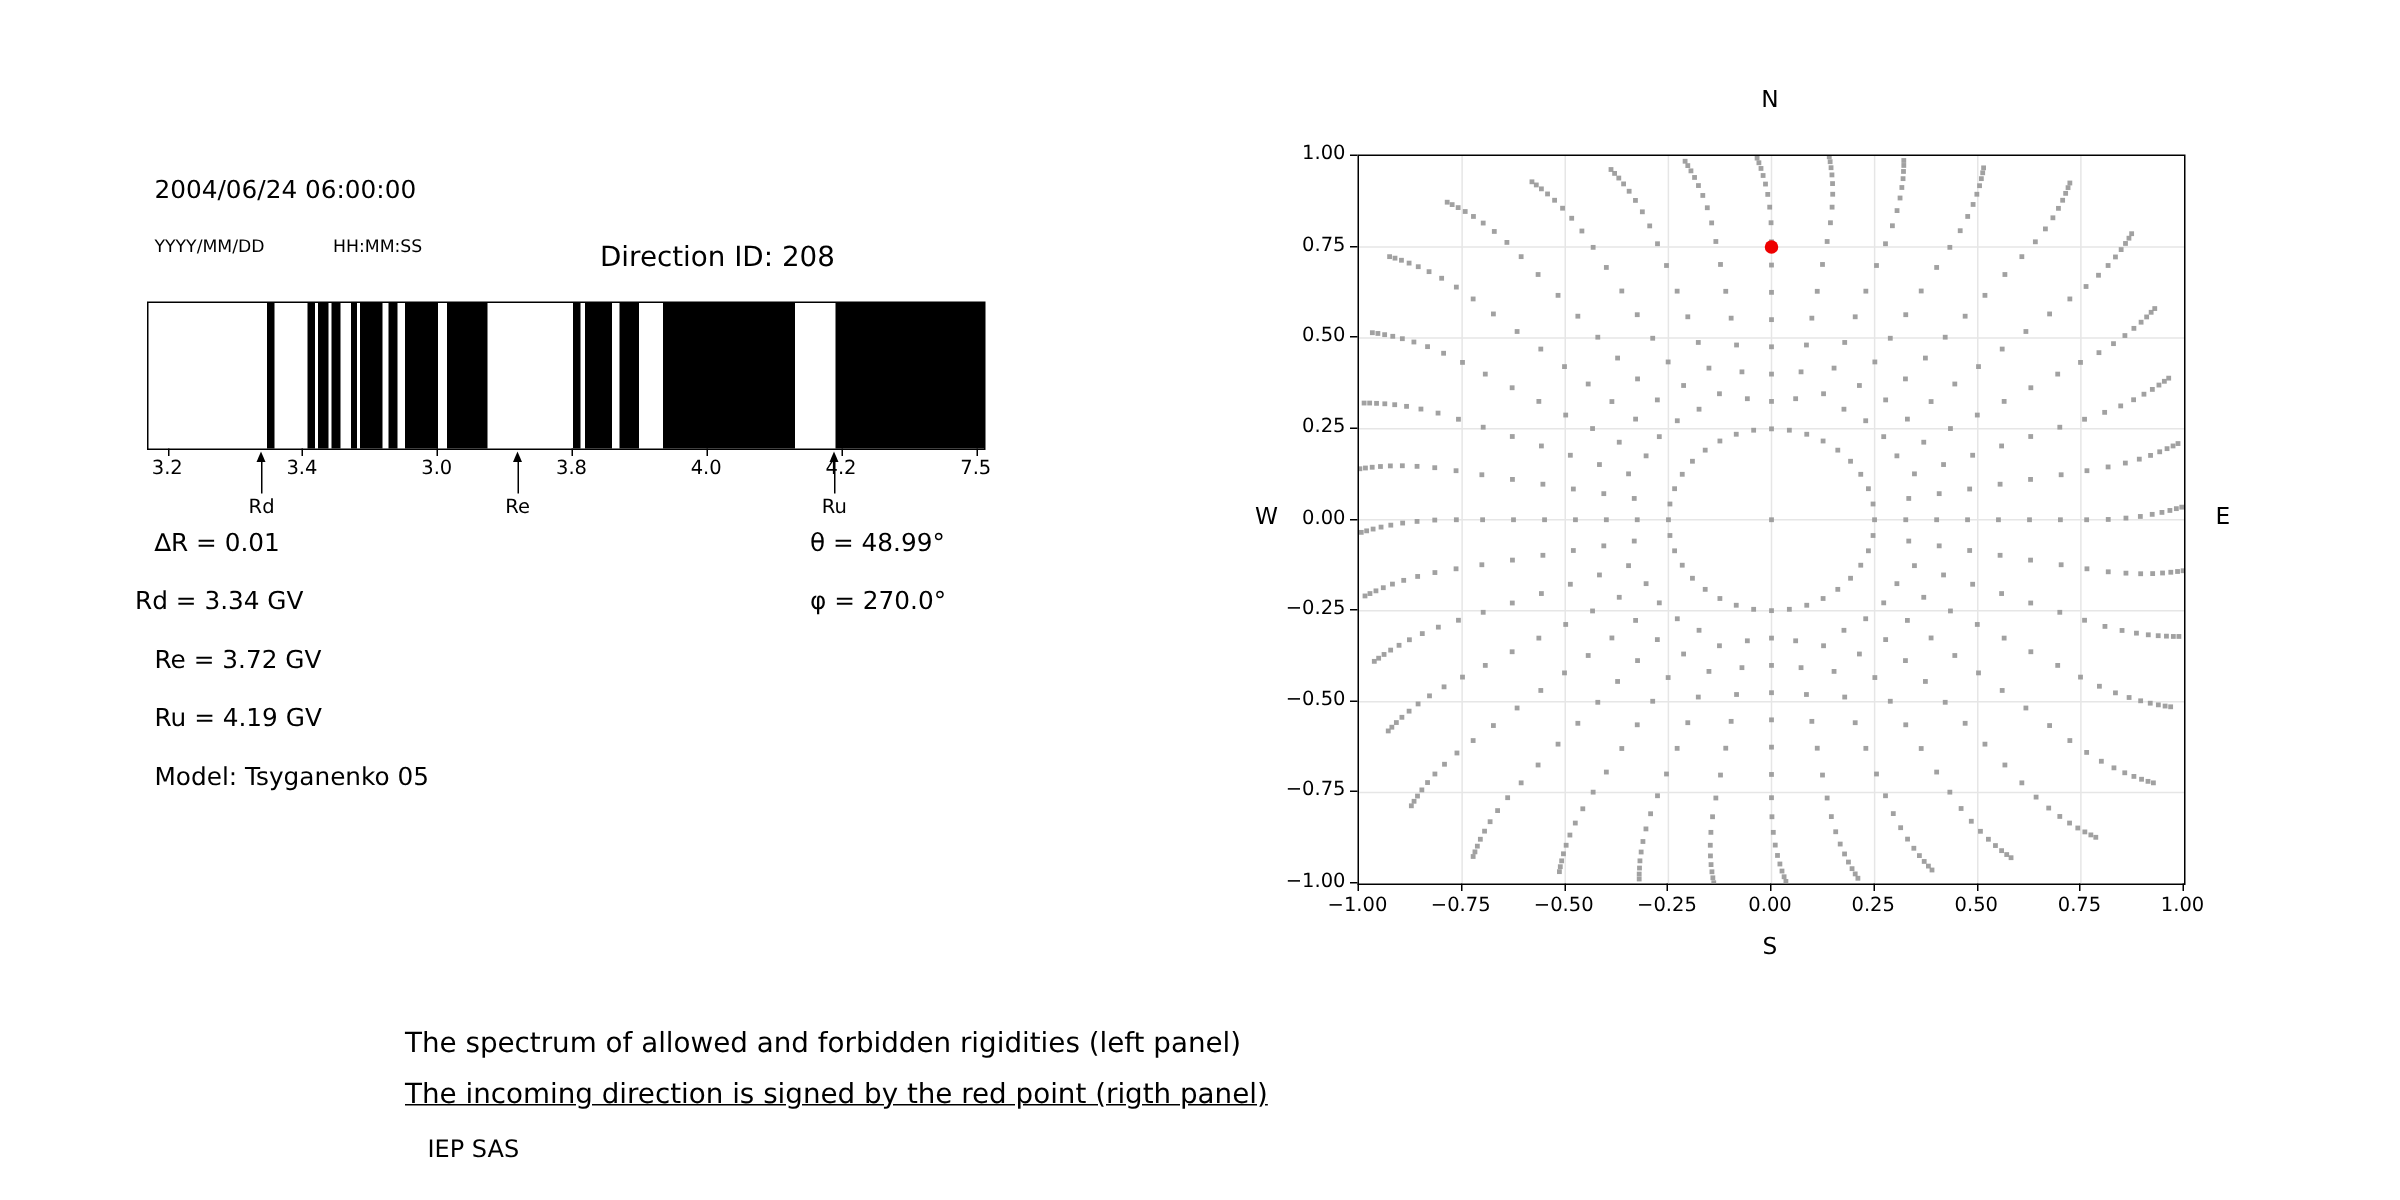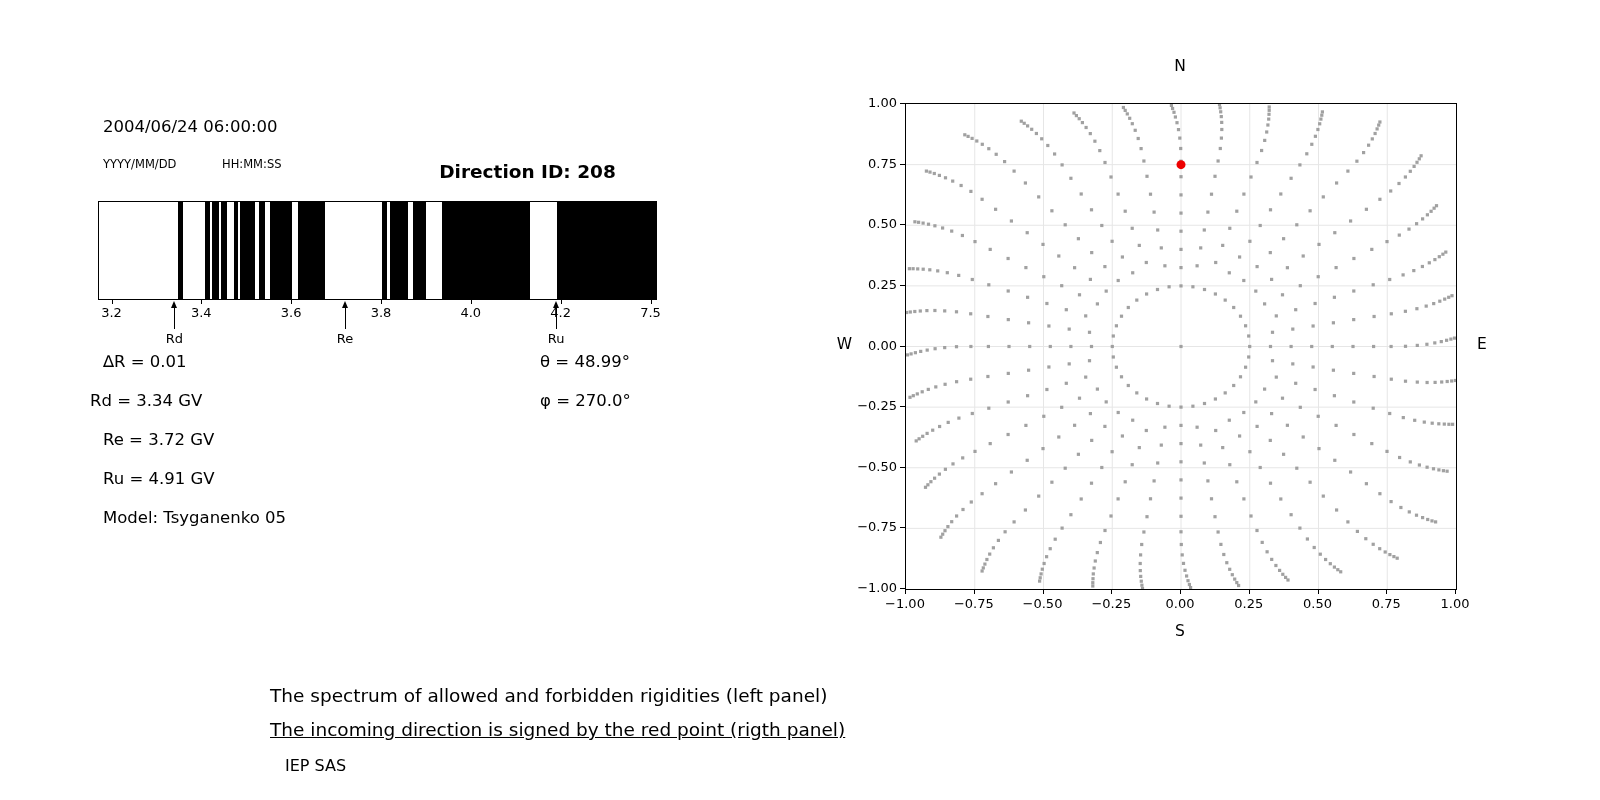--- a/index.html
+++ b/index.html
@@ -29,21 +29,21 @@
   .caption{left:270px;width:1000px;text-align:left;}
 </style>
 </head>
 <body>
 
 <div id="canvas">
 
   <div class="abs t16" style="left:103px;top:117px;">2004/06/24 06:00:00</div>
   <div class="abs t11" style="left:103px;top:158px;">YYYY/MM/DD</div>
   <div class="abs t11" style="left:222px;top:158px;">HH:MM:SS</div>
-  <div class="abs t18" style="left:400px;top:160px;width:255px;text-align:center;font-weight:bold;">Direction ID: 208</div>
+  <div class="abs t18" style="left:400px;top:160px;width:255px;text-align:left;">Direction ID: 208</div>
 
   <div id="spectrum-box" class="abs">
       <div class="sbar" style="left: 78.6px; width: 5.4px; background: rgb(0, 0, 0);"></div>
       <div class="sbar" style="left: 106px; width: 4.9px; background: rgb(0, 0, 0);"></div>
       <div class="sbar" style="left: 112.7px; width: 7.2px; background: rgb(0, 0, 0);"></div>
       <div class="sbar" style="left: 121.7px; width: 6.3px; background: rgb(0, 0, 0);"></div>
       <div class="sbar" style="left: 134.8px; width: 4.5px; background: rgb(0, 0, 0);"></div>
       <div class="sbar" style="left: 141px; width: 14.8px; background: rgb(0, 0, 0);"></div>
       <div class="sbar" style="left: 160.4px; width: 5.4px; background: rgb(0, 0, 0);"></div>
       <div class="sbar" style="left: 170.7px; width: 22px; background: rgb(0, 0, 0);"></div>
@@ -53,21 +53,21 @@
       <div class="sbar" style="left: 314px; width: 12.6px; background: rgb(0, 0, 0);"></div>
       <div class="sbar" style="left: 342.7px; width: 88.5px; background: rgb(0, 0, 0);"></div>
       <div class="sbar" style="left: 458.2px; width: 98.8px; background: rgb(0, 0, 0);"></div>
     </div>
   <div id="spectrum-ticks" class="abs">
       <div class="stick" style="left: 13.5px;"></div>
       <div class="sticklab" style="left: 13.5px;">3.2</div>
       <div class="stick" style="left: 103.3px;"></div>
       <div class="sticklab" style="left: 103.3px;">3.4</div>
       <div class="stick" style="left: 193.2px;"></div>
-      <div class="sticklab" style="left: 193.2px;">3.6</div>
+      <div class="sticklab" style="left: 193.2px;">3.0</div>
       <div class="stick" style="left: 283px;"></div>
       <div class="sticklab" style="left: 283px;">3.8</div>
       <div class="stick" style="left: 372.8px;"></div>
       <div class="sticklab" style="left: 372.8px;">4.0</div>
       <div class="stick" style="left: 462.7px;"></div>
       <div class="sticklab" style="left: 462.7px;">4.2</div>
       <div class="stick" style="left: 552.5px;"></div>
       <div class="sticklab" style="left: 552.5px;">7.5</div>
       <div class="marker-line" style="left: 76.4px;"></div>
       <div class="marker-head" style="left: 76.4px;"></div>
@@ -76,21 +76,21 @@
       <div class="marker-head" style="left: 247.1px;"></div>
       <div class="marker-lab" style="left: 247.1px;">Re</div>
       <div class="marker-line" style="left: 458.2px;"></div>
       <div class="marker-head" style="left: 458.2px;"></div>
       <div class="marker-lab" style="left: 458.2px;">Ru</div>
     </div>
 
   <div class="abs t16" style="left:103px;top:352px;">∆R = 0.01</div>
   <div class="abs t16" style="left:90px;top:391px;">Rd = 3.34 GV</div>
   <div class="abs t16" style="left:103px;top:430px;">Re = 3.72 GV</div>
-  <div class="abs t16" style="left:103px;top:469px;">Ru = 4.91 GV</div>
+  <div class="abs t16" style="left:103px;top:469px;">Ru = 4.19 GV</div>
   <div class="abs t16" style="left:103px;top:508px;">Model: Tsyganenko 05</div>
   <div class="abs t16" style="left:540px;top:352px;">θ = 48.99°</div>
   <div class="abs t16" style="left:540px;top:391px;">φ = 270.0°</div>
 
   <div id="scatter-box" class="abs">
     <svg id="scatter-svg" width="550" height="485">
         <line x1="68.75" y1="0" x2="68.75" y2="485" stroke="#e6e6e6" stroke-width="1"></line>
         <line x1="0" y1="424.375" x2="550" y2="424.375" stroke="#e6e6e6" stroke-width="1"></line>
         <line x1="137.5" y1="0" x2="137.5" y2="485" stroke="#e6e6e6" stroke-width="1"></line>
         <line x1="0" y1="363.75" x2="550" y2="363.75" stroke="#e6e6e6" stroke-width="1"></line>

